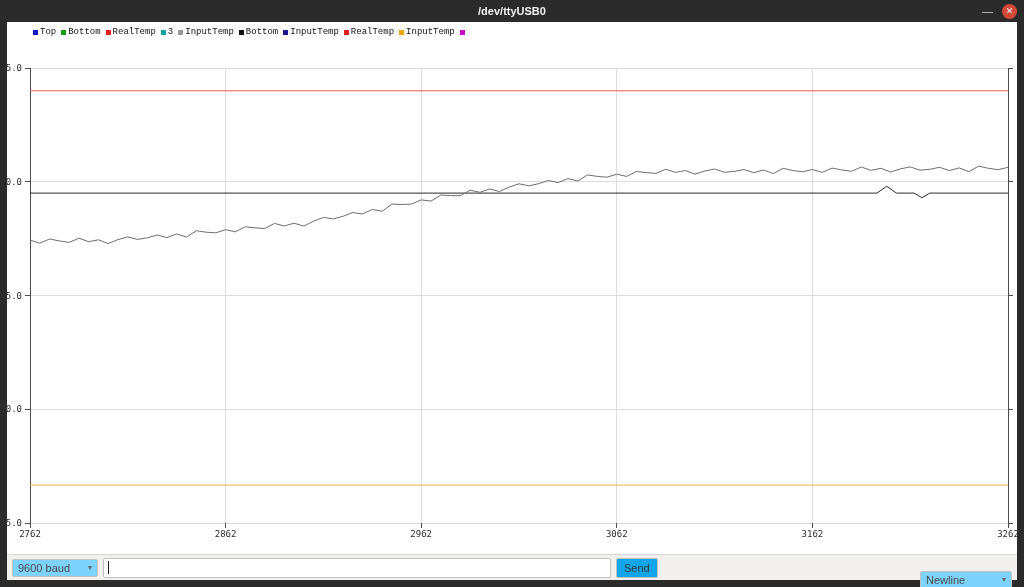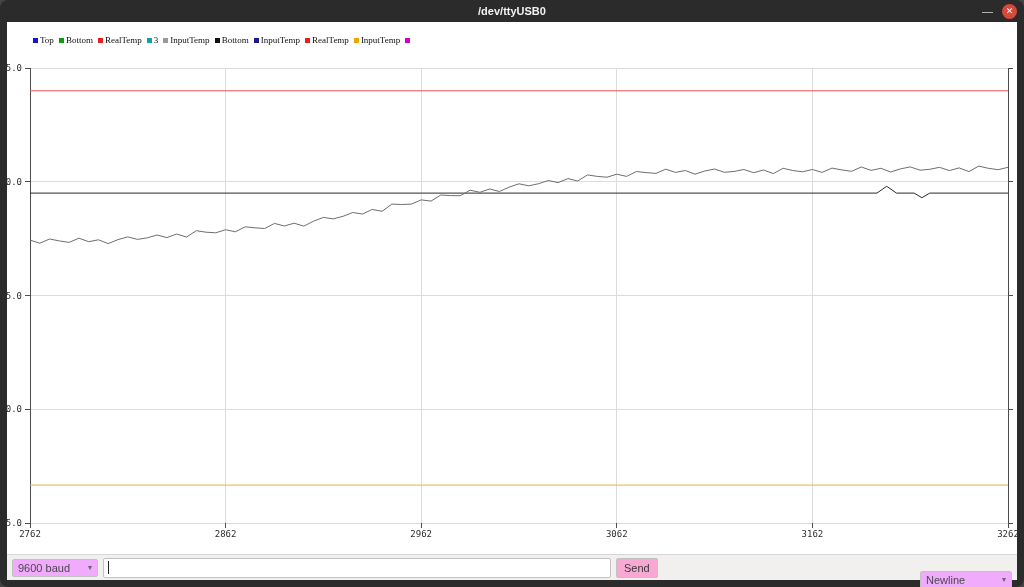--- a/index.html
+++ b/index.html
@@ -1,52 +1,52 @@
 <!DOCTYPE html>
 <html style="--frame: #2b2b2b; --titlebar-text: #f2f2f2; --close-bg: #d4493a; --content-bg: #ffffff; --bar-bg: #f1f0ee; --ctrl-border: #c3c2c0;"><head>
 <meta charset="utf-8">
 <style>
   * { margin:0; padding:0; box-sizing:border-box; }
   html,body { width:1024px; height:587px; }
   body { font-family:"Liberation Sans", sans-serif; background:#444; }
 
-  .window { position:relative; width:1024px; height:587px; background:var(--frame,#2b2b2b); overflow:hidden;border-radius:8px; }
+  .window { position:relative; width:1024px; height:587px; background:var(--frame,#2b2b2b); overflow:hidden; }
 
   .titlebar { position:absolute; top:0; left:0; right:0; height:22px;
     display:flex; align-items:center; justify-content:center; }
   .title { color:var(--titlebar-text,#f2f2f2); font-size:11px; font-weight:bold; }
   .win-controls { position:absolute; right:7px; top:0; height:22px; display:flex; align-items:center; gap:9px; }
   .min-btn { color:#d6d6d6; font-size:11px; line-height:22px; cursor:default; }
   .close-btn { width:15px; height:15px; border-radius:50%; background:var(--close-bg,#d4493a);
     color:#fff; font-size:9px; display:flex; align-items:center; justify-content:center; cursor:default; }
 
   .content { position:absolute; top:22px; left:7px; right:7px; bottom:7px;
     background:var(--content-bg,#fff); display:flex; flex-direction:column; }
 
   .plot-area { position:relative; flex:1; overflow:visible; }
   #chart { position:absolute; left:0; top:0; overflow:visible; }
 
   .legend { position:absolute; top:5px; left:26px; display:flex; align-items:center; gap:5px;
-    font-family:Liberation Serif, serif; font-size:9px; color:#111; white-space:nowrap;margin-top:8px; }
+    font-family:Liberation Mono, monospace; font-size:9px; color:#111; white-space:nowrap; }
   .legend-item { display:flex; align-items:center; gap:2px; }
   .swatch { width:5px; height:5px; display:inline-block; }
 
   .bottom-bar { height:26px; background:var(--bar-bg,#f1f0ee); border-top:1px solid #d8d7d5;
     display:flex; align-items:center; gap:5px; padding:0 5px; }
-  .combo { height:18px; background:#f0abfc; border:1px solid var(--ctrl-border,#c3c2c0); border-radius:2px;
+  .combo { height:18px; background:#7dd3fc; border:1px solid var(--ctrl-border,#c3c2c0); border-radius:2px;
     display:flex; align-items:center; justify-content:space-between; padding:0 5px;
     font-size:11px; color:#4a4a4a; cursor:default; }
   .combo .arrow { font-size:8px; color:#666; margin-left:6px; }
   .baud { width:86px; }
   .newline { width:92px; margin-left:auto;margin-top:24px; }
   .input-wrap { position:relative; width:508px; height:20px; }
   .text-input { width:100%; height:100%; background:#fff; border:1px solid var(--ctrl-border,#c3c2c0);
     border-radius:2px; padding:0 4px; font-size:11px; font-family:"Liberation Sans",sans-serif; outline:none; }
   .caret { position:absolute; left:5px; top:3px; width:1px; height:13px; background:#222; }
-  .send-btn { height:20px; padding:0 7px; background:#f9a8d4; border:1px solid var(--ctrl-border,#c3c2c0);
+  .send-btn { height:20px; padding:0 7px; background:#0ea5e9; border:1px solid var(--ctrl-border,#c3c2c0);
     border-radius:2px; font-size:11px; color:#3a3a3a; font-family:"Liberation Sans",sans-serif; cursor:default; }
 </style>
 </head>
 <body>
 
 <div class="window">
 
   <div class="titlebar">
     <div class="title">/dev/ttyUSB0</div>
     <div class="win-controls">

